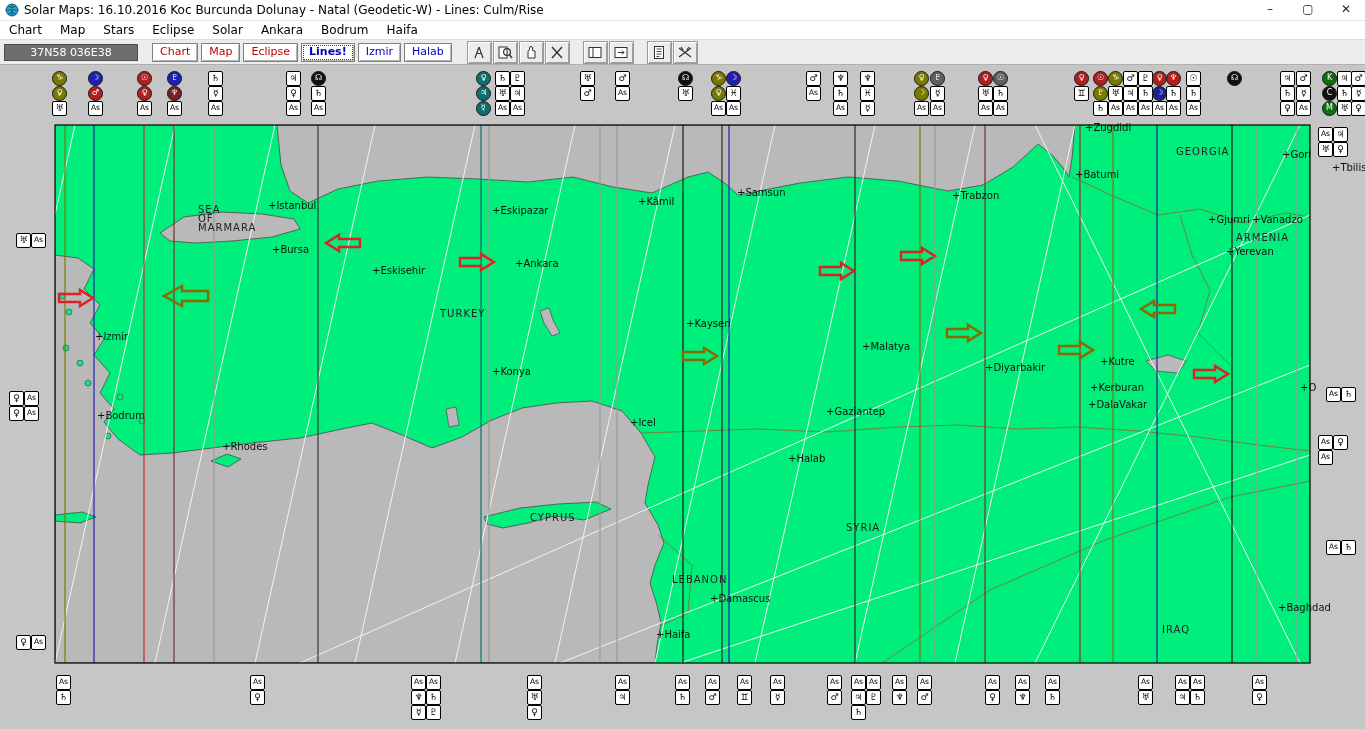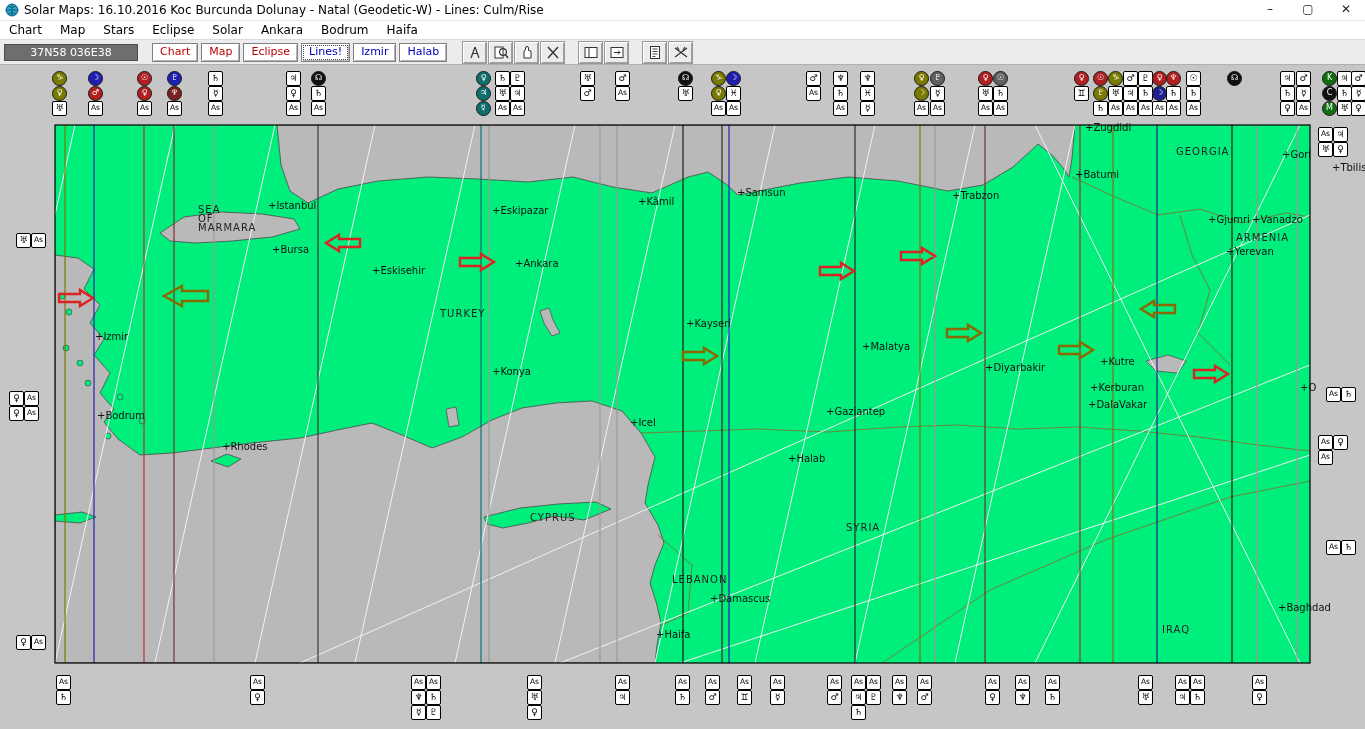--- a/index.html
+++ b/index.html
@@ -7,21 +7,21 @@
   .titlebar{height:20px;background:#ffffff;display:flex;align-items:center;gap:5px;padding-left:5px;font-size:12px;border-bottom:1px solid #e8e8e8;}
   .title-text{white-space:nowrap;}
   .win-controls{margin-left:auto;display:flex;height:20px;}
   .ctrl{width:38px;height:20px;text-align:center;line-height:19px;font-size:12px;color:#222;}
   .menubar{height:18px;background:#ffffff;display:flex;align-items:center;font-size:12px;}
   .menu-item{padding:0 9px;height:18px;line-height:18px;cursor:default;}
   .toolbar{height:24px;background:#ececec;border-top:1px solid #dcdcdc;border-bottom:1px solid #b0b0b0;display:flex;align-items:center;padding:0 4px;}
   .coordbox{width:132px;height:15px;background:#6e6e6e;color:#fff;font-size:11px;line-height:15px;text-align:center;border:1px solid #4d4d4d;margin-right:14px;}
   .tbtn{height:17px;padding:0 7px;font-size:11px;line-height:15px;background:#fff;border:1px solid #808080;
     box-shadow:inset 1px 1px 0 #fff,inset -1px -1px 0 #b5b5b5;margin-right:3px;cursor:default;white-space:nowrap;}
-  .tbtn.pressed{outline:1px dotted #444;outline-offset:-3px;}
+  .tbtn.pressed{outline:1px dotted #444;outline-offset:-3px;font-weight:bold;}
   .ibtn{width:23px;height:21px;background:#ececec;border:1px solid #9a9a9a;
     box-shadow:inset 1px 1px 0 #fff,inset -1px -1px 0 #9f9f9f;display:flex;align-items:center;justify-content:center;margin-right:1px;cursor:default;}
   .ibtn.group-start{margin-left:12px;}
   .map-area{position:relative;width:1365px;height:667px;background:#c6c6c6;}
   #map-svg{position:absolute;left:0;top:0;}
   #markers{position:absolute;left:0;top:0;width:1365px;height:667px;}
   .chip{position:absolute;width:13px;height:13px;background:#fff;border:1px solid #000;border-radius:2px;
     font-size:9px;line-height:12px;text-align:center;overflow:hidden;}
   .chip.small-text{font-size:7.5px;}
   .chip.circle{border-radius:50%;color:#fff;border-color:#1a1a1a;font-size:8px;}

